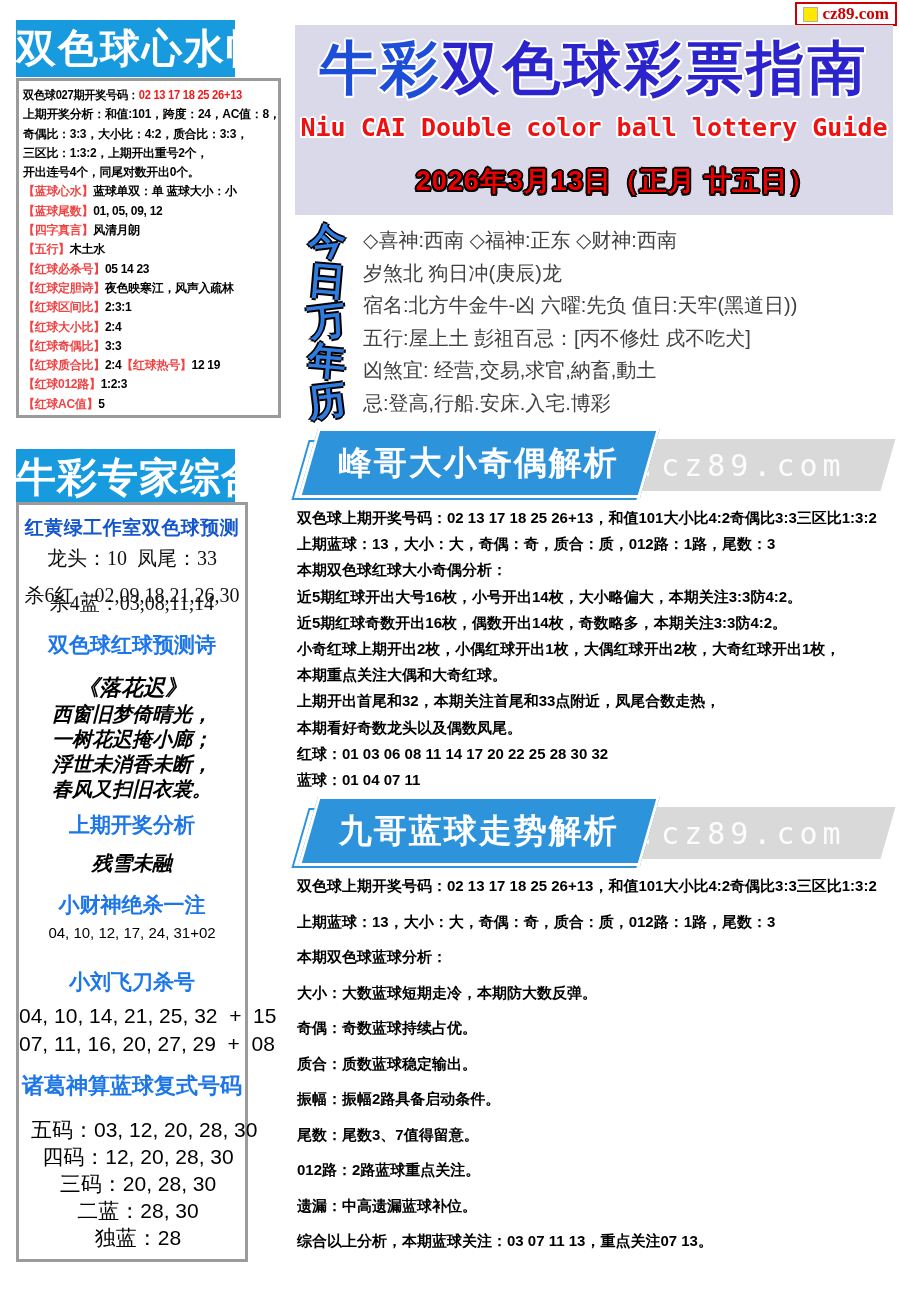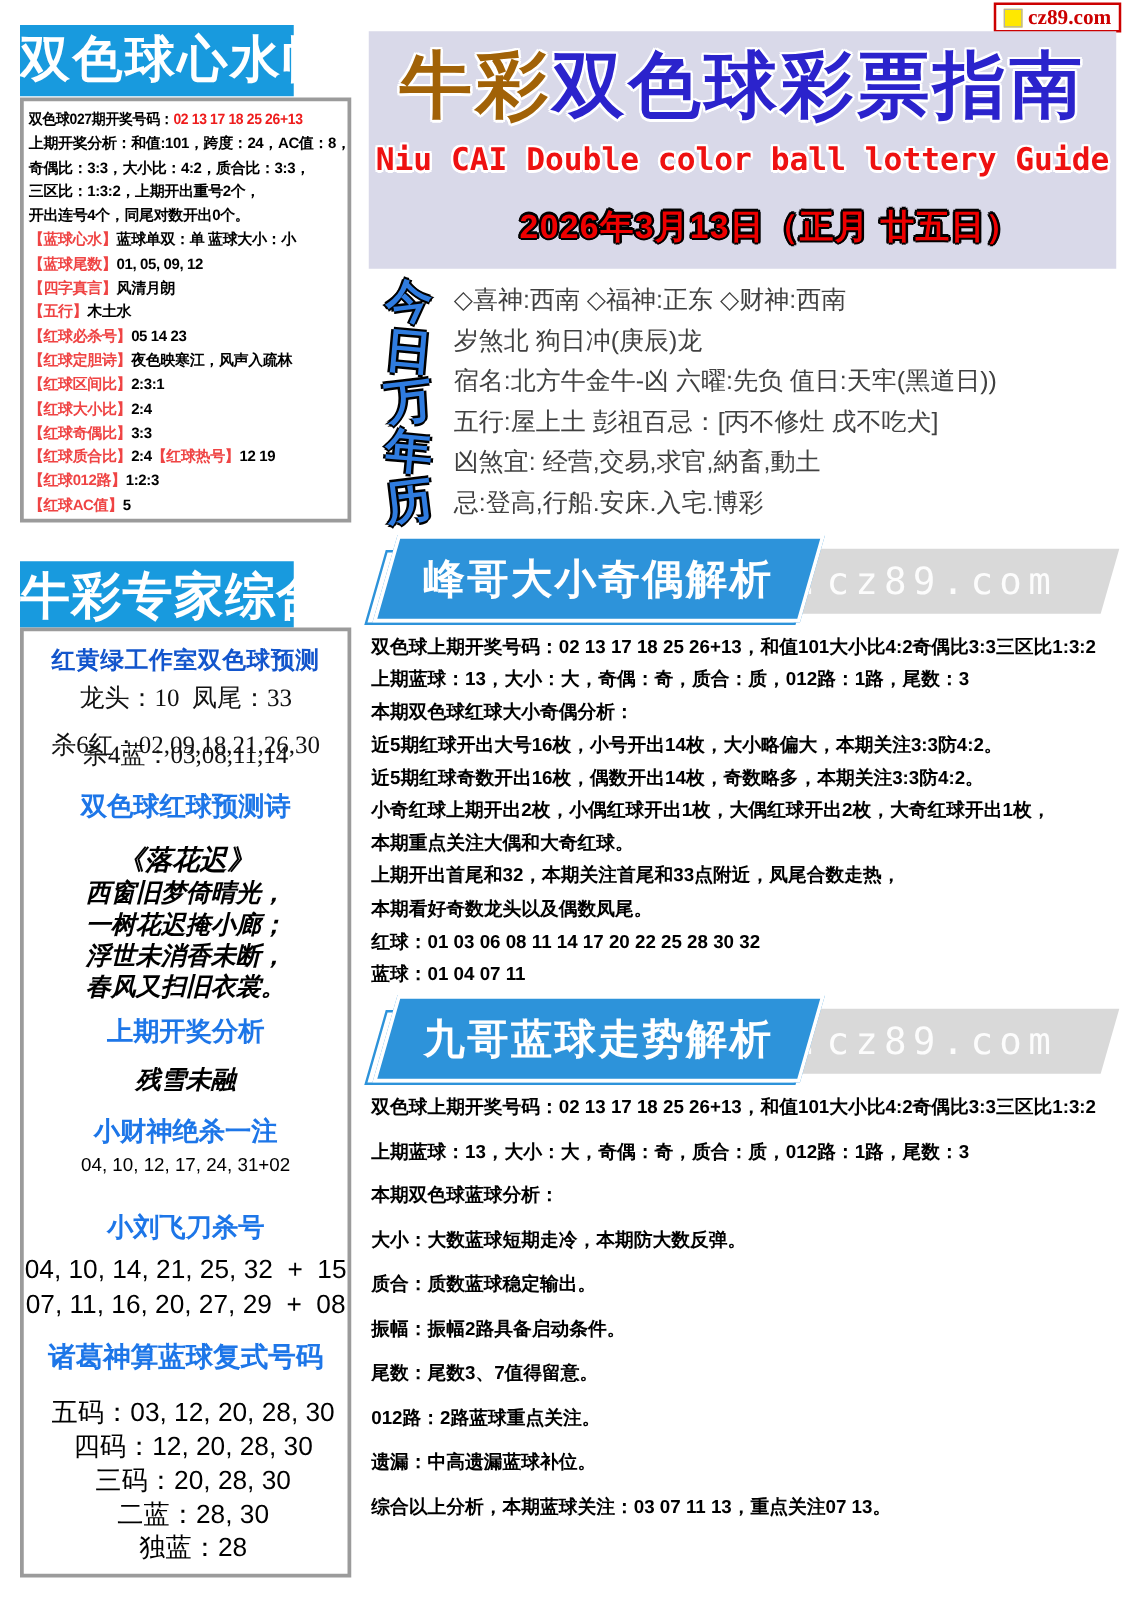--- a/index.html
+++ b/index.html
@@ -14,21 +14,21 @@
   .lhead2 { top:449px; font-size:40px; line-height:56px; letter-spacing:1px; }
 
   .lbox1 { position:absolute; left:16px; top:78px; width:265px; height:340px; box-sizing:border-box;
            border:3px solid #9b9b9b; background:#fff; padding:5px 4px; }
   .l1-line { font-size:12px; font-weight:bold; color:#000; line-height:19.3px;
              white-space:nowrap; letter-spacing:-0.3px; }
   .l1-tight { transform:scaleX(0.93); transform-origin:left center; }
   .lbl { color:#ef4444; }
   .rednum { color:#ee1c1c; }
 
-  .lbox2 { position:absolute; left:16px; top:502px; width:265px; height:760px; box-sizing:border-box;
+  .lbox2 { position:absolute; left:16px; top:502px; width:232px; height:760px; box-sizing:border-box;
            border:3px solid #9b9b9b; background:#fff; }
   .lbox2 > div { position:absolute; left:0; right:0; text-align:center; white-space:pre; }
   .b2-studio { top:10px;  color:#1255cc; font-family:"Liberation Serif","DejaVu Serif",serif;
                font-weight:bold; font-size:19px; letter-spacing:0.5px; }
   .b2-serif  { font-family:"Liberation Serif","DejaVu Serif",serif; font-size:20px; color:#111; }
   .b2-dragon { top:40px; }
   .b2-kill6  { top:65px;margin-top:12px; }
   .b2-kill4  { top:85px; }
   .b2-bluehead { color:#1d76e8; font-weight:bold; font-size:21px; }
   .b2-poemtitle { top:126px; }
@@ -57,21 +57,21 @@
 
   
   .masthead { position:absolute; left:295px; top:25px; width:598px; height:190px; background:#d9d9e9; }
   .ow { text-shadow:2px 0 0 #fff,-2px 0 0 #fff,0 2px 0 #fff,0 -2px 0 #fff,
         1.5px 1.5px 0 #fff,-1.5px 1.5px 0 #fff,1.5px -1.5px 0 #fff,-1.5px -1.5px 0 #fff; }
   .ob { text-shadow:2px 0 0 #000,-2px 0 0 #000,0 2px 0 #000,0 -2px 0 #000,
         1.5px 1.5px 0 #000,-1.5px 1.5px 0 #000,1.5px -1.5px 0 #000,-1.5px -1.5px 0 #000; }
   .main-title { position:absolute; top:5px; left:0; right:0; text-align:center; white-space:nowrap;
                 font-family:"DejaVu Serif","Liberation Serif",serif; font-weight:bold;
                 font-size:58px; letter-spacing:3px; }
-  .t-red { color:#a16207; } .t-blue { color:#2b23cc; }
+  .t-red { color:#1d4ed8; } .t-blue { color:#2b23cc; }
   .subtitle { position:absolute; top:88px; left:0; right:0; text-align:center; white-space:nowrap;
               color:#ee1111; font-family:"DejaVu Sans Mono","Liberation Mono",monospace;
               font-weight:bold; font-size:25px; }
   .dateline { position:absolute; top:138px; left:0; right:0; text-align:center; white-space:nowrap;
               transform:translateX(22px); color:#ee0000; font-weight:bold; font-size:27px;
               letter-spacing:1px; }
 
   
   .calendar { position:absolute; left:295px; top:215px; width:598px; height:213px; }
   .vert { position:absolute; left:4px; top:6px; width:56px; display:flex; flex-direction:column; }
@@ -223,20 +223,21 @@
     <div class="b-blue">
         <span>九哥蓝球走势解析</span>
       </div>
   </div>
 
   <div class="tblock tblock2">
     <div class="tl">双色球上期开奖号码：02 13 17 18 25 26+13，和值101大小比4:2奇偶比3:3三区比1:3:2</div>
     <div class="tl">上期蓝球：13，大小：大，奇偶：奇，质合：质，012路：1路，尾数：3</div>
     <div class="tl">本期双色球蓝球分析：</div>
     <div class="tl">大小：大数蓝球短期走冷，本期防大数反弹。</div>
+    <div class="tl">奇偶：奇数蓝球持续占优。</div>
     <div class="tl">质合：质数蓝球稳定输出。</div>
     <div class="tl">振幅：振幅2路具备启动条件。</div>
     <div class="tl">尾数：尾数3、7值得留意。</div>
     <div class="tl">012路：2路蓝球重点关注。</div>
     <div class="tl">遗漏：中高遗漏蓝球补位。</div>
     <div class="tl">综合以上分析，本期蓝球关注：03 07 11 13，重点关注07 13。</div>
   </div>
 
 </div>
 

